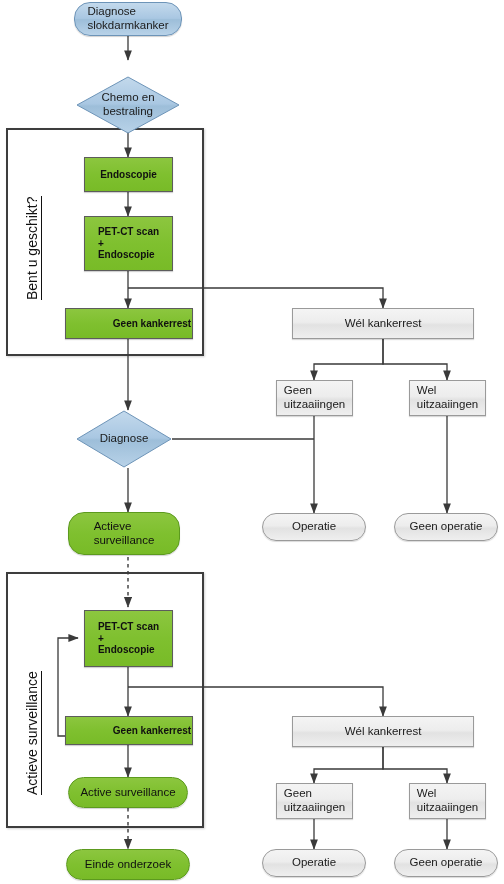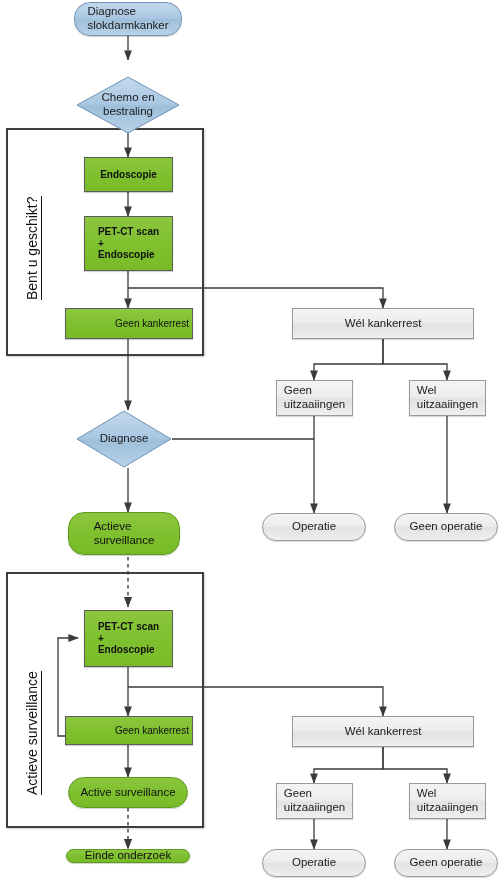--- a/index.html
+++ b/index.html
@@ -18,21 +18,21 @@
   
   .diamond{z-index:3;position:absolute;}
   .diamond .dlabel{position:absolute;inset:0;display:flex;align-items:center;justify-content:center;
         text-align:center;font-size:11.5px;color:#1a1a1a;line-height:1.18;z-index:2;}
   
   .proc-green{
     background:linear-gradient(180deg,#8cc63f 0%,#7fc02f 50%,#78bb27 100%);
     border:1px solid #5c5c5c;color:#101010;font-size:10px;font-weight:bold;
     box-shadow:0 1px 1px rgba(0,0,0,.18);
   }
-  .proc-green.plain{font-weight:normal;padding-left:46px;}
+  .proc-green.plain{font-weight:bold;padding-left:46px;}
   
   .term-green{
     background:linear-gradient(180deg,#8cc63f 0%,#7fc02f 50%,#78bb27 100%);
     border:1px solid #5c9a1e;border-radius:16px;color:#101010;font-size:11.5px;
     box-shadow:0 1px 1px rgba(0,0,0,.18);
   }
   
   .proc-gray{
     background:linear-gradient(180deg,#f4f4f4 0%,#ededed 45%,#e2e2e2 55%,#efefef 100%);
     border:1px solid #9a9a9a;color:#1a1a1a;font-size:11.5px;
@@ -184,15 +184,15 @@
   <div class="node proc-gray" style="left:276px;top:783px;width:77px;height:36px;white-space:pre-line;">Geen
 uitzaaiingen</div>
 
   <div class="node proc-gray" style="left:409px;top:783px;width:77px;height:36px;white-space:pre-line;">Wel
 uitzaaiingen</div>
 
   <div class="node term-gray" style="left:262px;top:849px;width:104px;height:28px;">Operatie</div>
 
   <div class="node term-gray" style="left:394px;top:849px;width:104px;height:28px;">Geen operatie</div>
 
-  <div class="node term-green" style="left:66px;top:849px;width:124px;height:14px;">Einde onderzoek</div>
+  <div class="node term-green" style="left:66px;top:849px;width:124px;height:31px;">Einde onderzoek</div>
 
 </div>
 
 </body></html>

